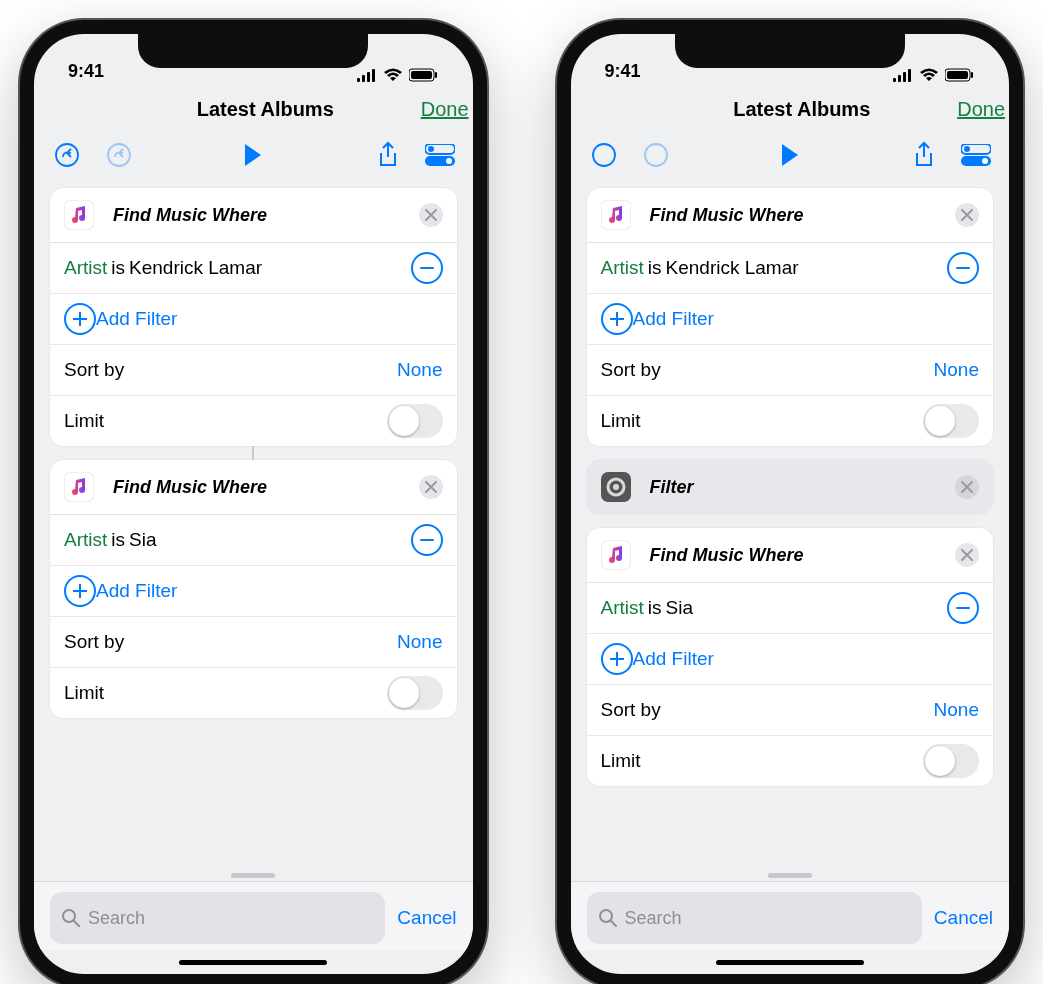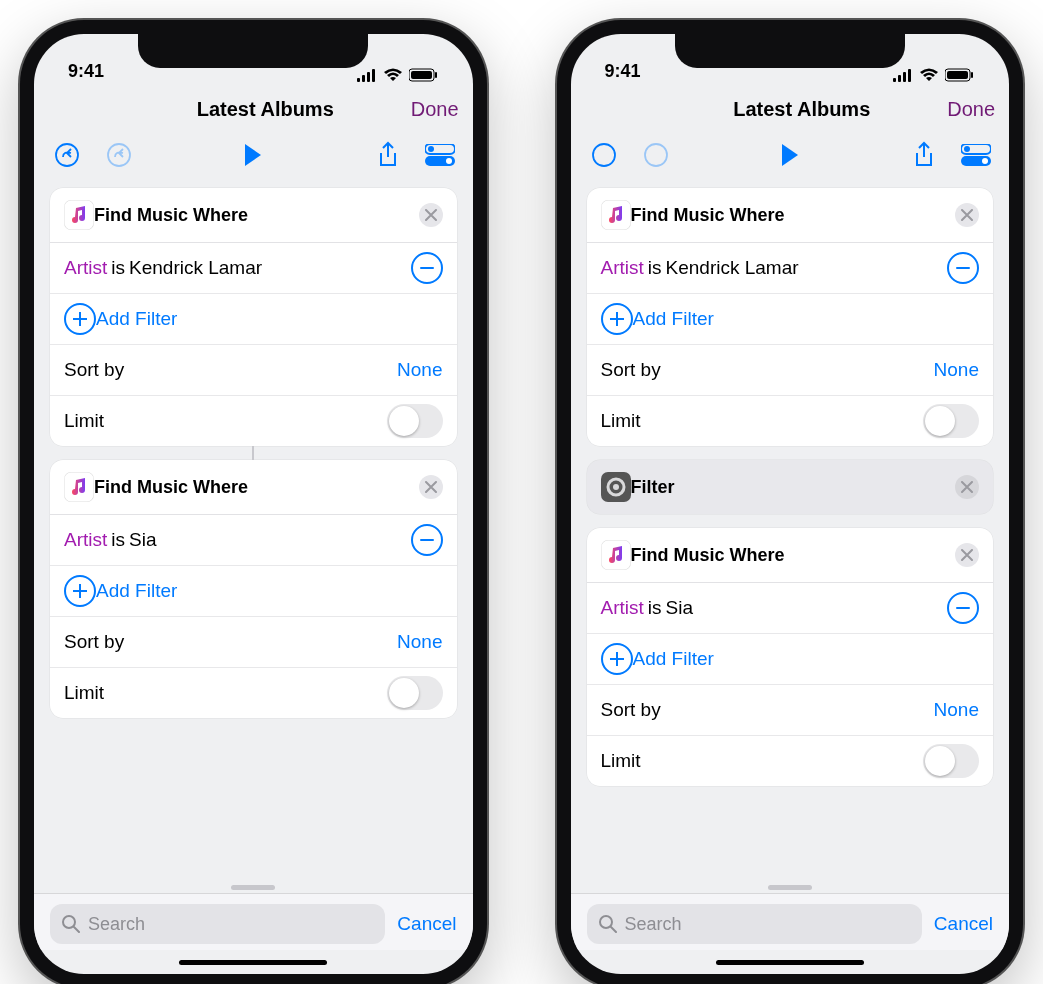--- a/index.html
+++ b/index.html
@@ -63,24 +63,25 @@
   .nav-bar {
     height: 50px;
     display: flex;
     align-items: center;
     justify-content: center;
     position: relative;
   }
   .nav-title { font-size: 20px; font-weight: 600; color:#000;margin-left:24px; }
   .nav-done {
     position: absolute;
-    right: 14px;
+    right: 4px;
     font-size: 20px;
-    color: #701a75;
+    color: #15803d;
     font-weight: 400;
+    text-decoration: underline;
   }
 
   .toolbar {
     display: flex;
     align-items: center;
     justify-content: space-between;
     padding: 4px 16px 10px 16px;
   }
   .toolbar-left, .toolbar-right { display:flex; align-items:center; gap:18px;}
   .tb-btn { width:34px; height:34px; display:flex; align-items:center; justify-content:center;}
@@ -96,23 +97,24 @@
   .card {
     background:#fff;
     border-radius: 13px;
     margin-bottom: 14px;
     box-shadow: 0 0 0 0.5px rgba(0,0,0,0.07);
   }
   .card.connected { margin-bottom: 0; }
   .card-header {
     display:flex;
     align-items:center;
-    gap:0;
+    gap:19px;
     padding: 12px 14px;
     border-bottom: 0.5px solid #e2e2e5;
+    font-style: italic;
   }
   .card-header.noborder { border-bottom: none; }
   .app-icon {
     width: 30px; height: 30px; border-radius: 7px;
     display:flex; align-items:center; justify-content:center;
     background: linear-gradient(135deg,#fc5a6e,#fd3e62);
   }
   .app-icon.music { background: #ffffff;  box-shadow: inset 0 0 0 0.5px #ddd; }
   .app-icon.gear { background: #555; }
   .card-title { font-weight: 700; font-size: 18px; color:#000; flex:1;}
@@ -124,21 +126,21 @@
 
   .row {
     display:flex; align-items:center; justify-content:space-between;
     min-height: 50px; padding: 0 14px;
     border-bottom: 0.5px solid #e8e8ea;
   }
   .row:last-child { border-bottom: none; }
   .row .left { display:flex; align-items:center; gap:0; font-size:19px;}
 
   .filtertext { font-size:19px; }
-  .f-attr { color:#a21caf;}
+  .f-attr { color:#15803d;}
   .f-op { color:#000000; margin:0 4px;}
   .f-val { color:#000000;margin-top:28px;}
 
   .round-btn {
     width:28px; height:28px; border-radius:50%;
     border:2px solid #007aff; display:flex;align-items:center;justify-content:center;
     color:#007aff;
   }
 
   .label-text { color: #007aff; font-size: 19px; }
@@ -172,21 +174,21 @@
   .grabber {
     position:absolute;
     top:-8px;
     left:50%;
     transform:translateX(-50%);
     width:44px;height:5px;background:#c7c7cc;border-radius:3px;
   }
   .footer-wrap { position:relative; }
   .search-oval {
     flex:1;
-    height: 40px;
+    height: 52px;
     background:#e3e3e7; border-radius:12px;
     display:flex;align-items:center; gap:8px; padding:0 12px;
     color:#8e8e93;font-size:18px;
   }
   .cancel { color:#007aff; font-size: 19px;}
   .home-ind {
     height:24px;display:flex;align-items:center;justify-content:center;
   }
   .home-ind:before{ content:""; width:148px; height:5px; background:#000;border-radius:3px;}
 </style>

